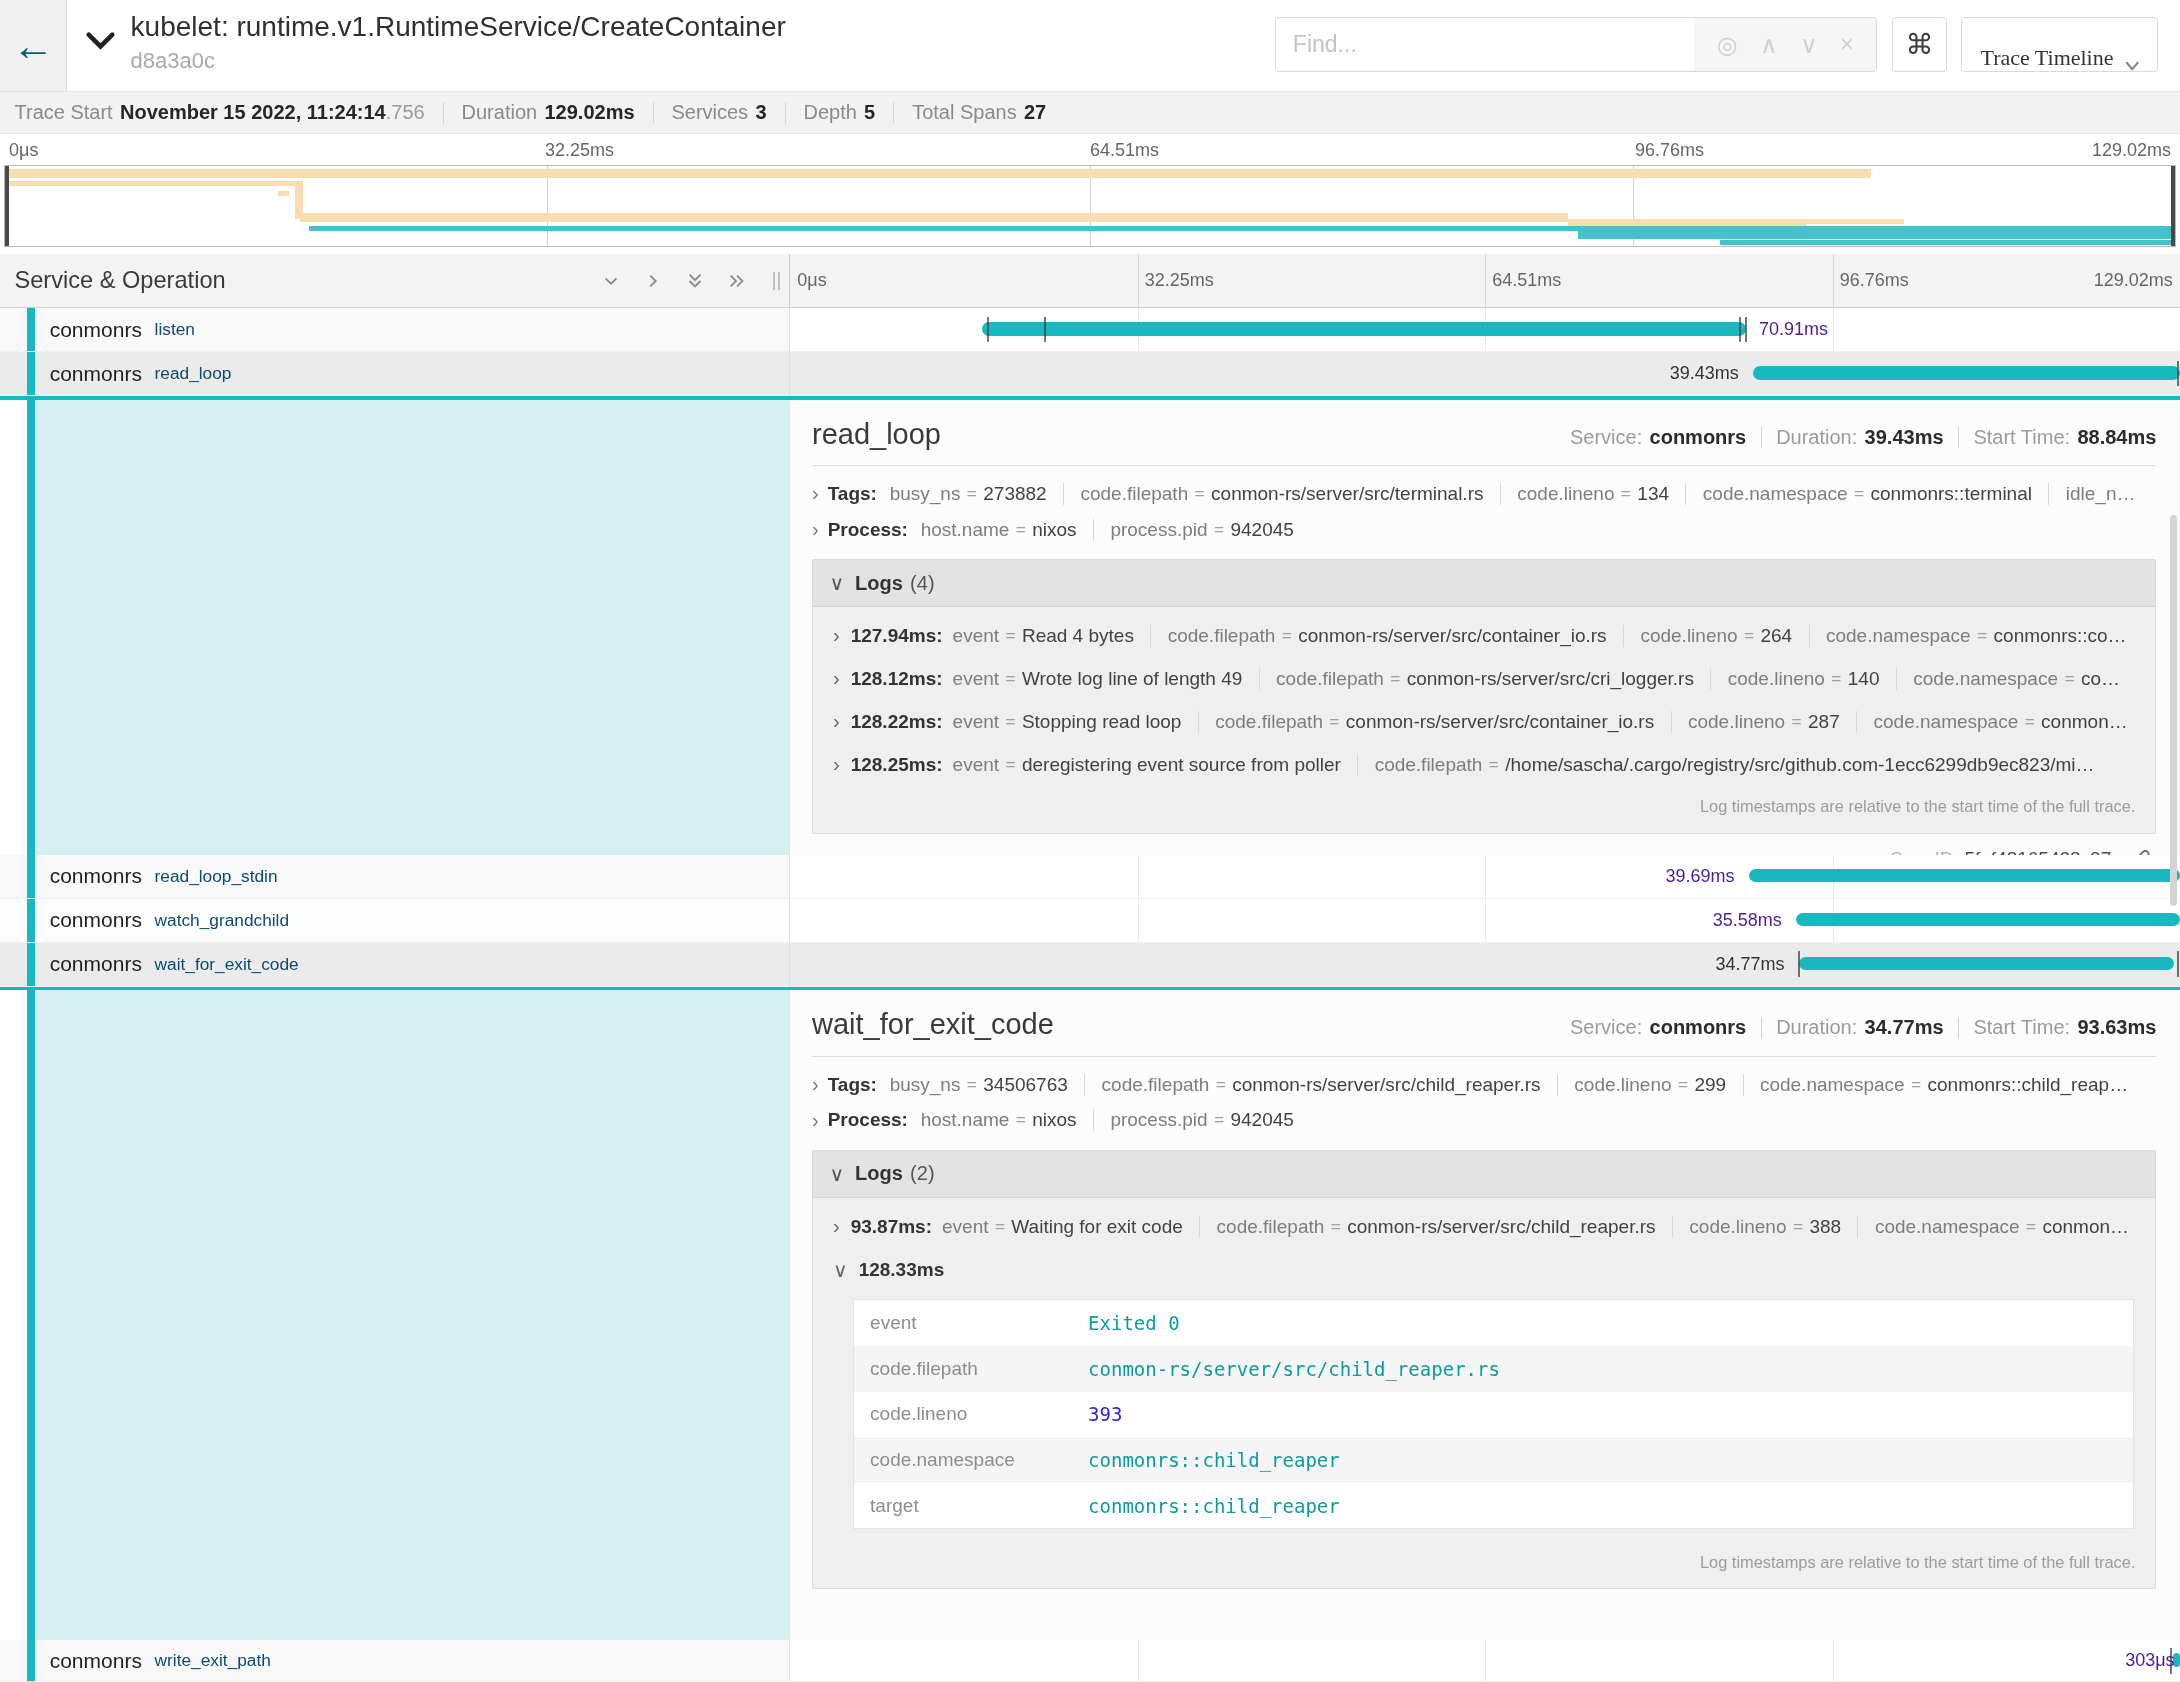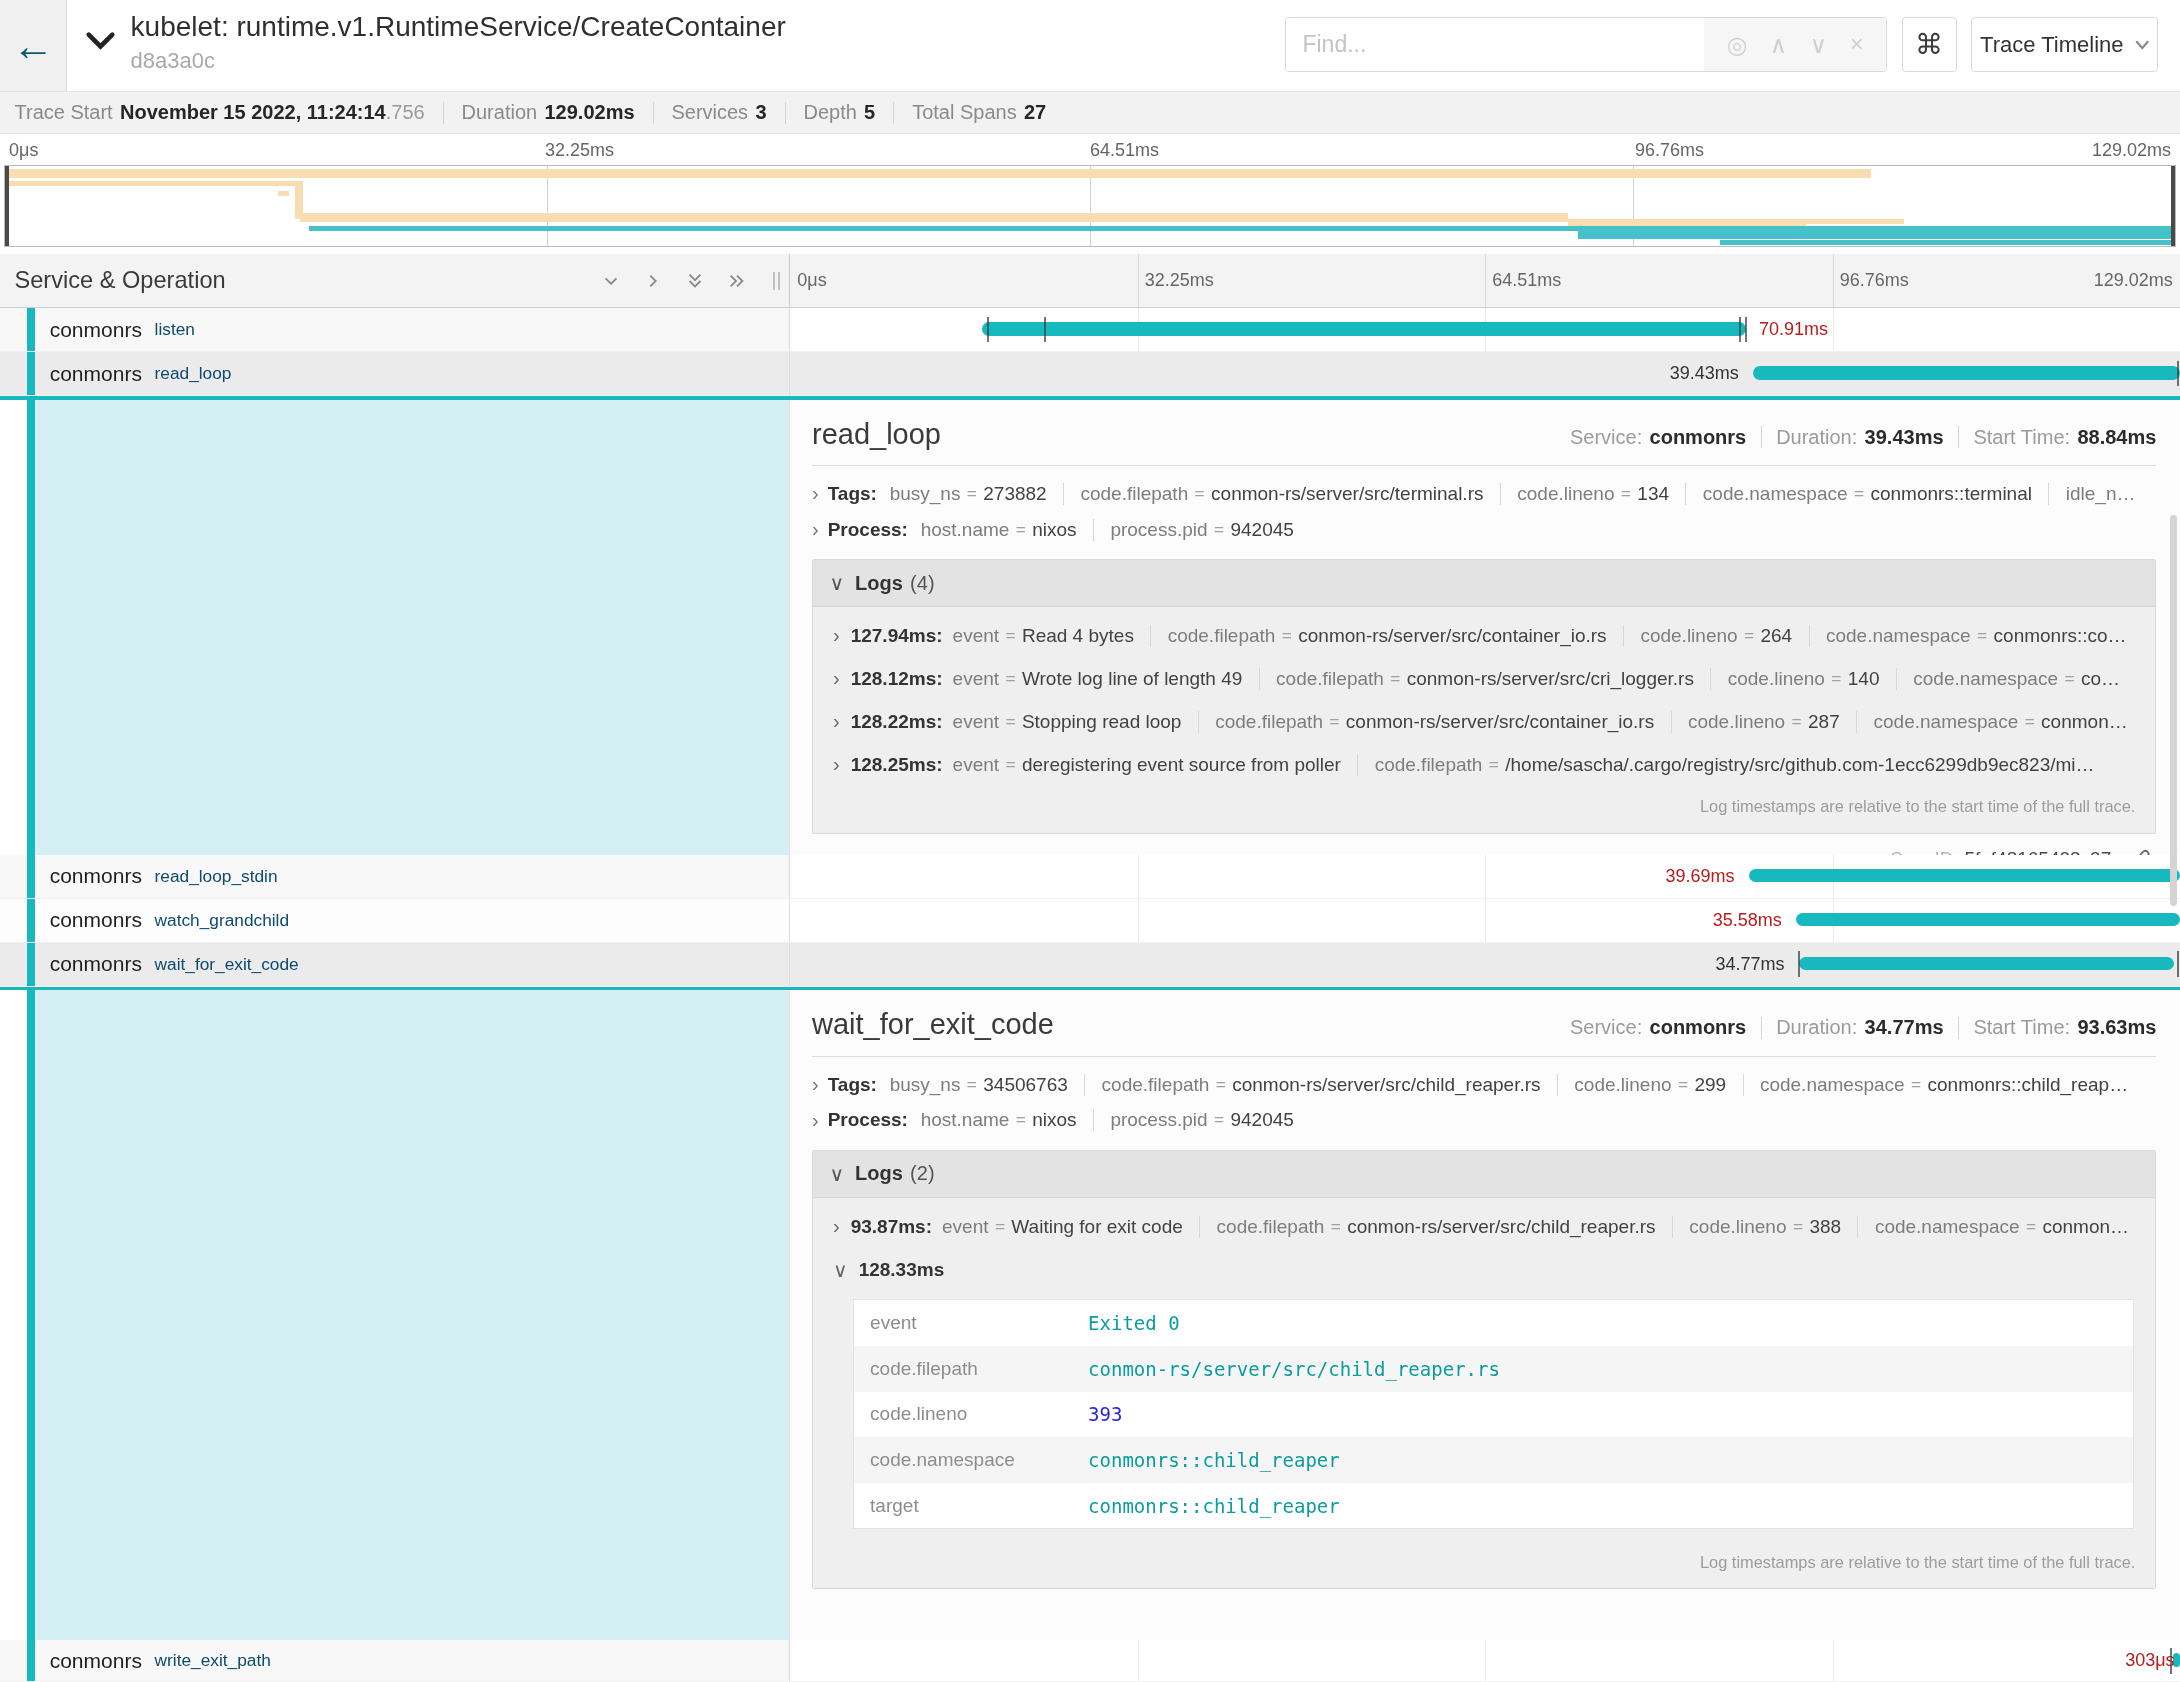--- a/index.html
+++ b/index.html
@@ -13,21 +13,21 @@
   .title-chev { margin:31px 11px 0 18px; flex:none; }
   .titles { margin-left:3.6px; min-width:0; }
   .titles h1 { margin:11px 0 0; font-size:28px; font-weight:500; color:#2f2f2f; white-space:nowrap; }
   .sub { font-size:22px; color:#a9a9a9; margin-top:4.5px; }
   .top-controls { position:absolute; right:22px; top:17.3px; display:flex; gap:14.5px; height:55px; align-items:stretch; }
   .findgroup { display:flex; border:0.9px solid #d9d9d9; border-radius:3.6px; overflow:hidden; background:#fff; }
   .findgroup input { width:418px; border:none; outline:none; padding:0 16.4px; font-size:23px; color:#444; font-family:inherit; }
   .findgroup input::placeholder { color:#c3c3c3; }
   .findicons { width:182px; background:#f6f6f6; display:flex; align-items:center; justify-content:space-evenly; font-size:23.6px; color:#cfcfcf; }
   .cmdbtn { width:55px; border:0.9px solid #d9d9d9; border-radius:3.6px; background:#fff; font-size:28px; color:#3c3c3c; display:flex; align-items:center; justify-content:center; cursor:pointer; }
-  .viewbtn { border:0.9px solid #d9d9d9; border-radius:3.6px; background:#fff; font-size:22px; color:#333; display:flex; align-items:center; gap:11px; padding:0 8px; cursor:pointer; }
+  .viewbtn { border:0.9px solid #d9d9d9; border-radius:3.6px; background:#fff; font-size:22px; color:#333; display:flex; align-items:flex-end; gap:11px; padding:0 18px; cursor:pointer;font-family:Liberation Serif, serif; }
 
   
   .summary { height:42px; background:#f2f2f2; border-bottom:0.9px solid #e0e0e0; display:flex; align-items:center; padding:0 14.5px; font-size:20px; color:#8a8a8a; white-space:nowrap; }
   .summary b { color:#262626; font-weight:bold; margin-left:7.3px; }
   .frac { color:#9a9a9a; }
   .sumdiv { width:0.9px; height:22px; background:#d4d4d4; margin:0 18px; flex:none; }
 
   
   .minimap { position:relative; height:120px; background:#fff; }
   .mtick { position:absolute; top:5.5px; font-size:18px; color:#666; }
@@ -53,21 +53,21 @@
   
   .row { display:flex; height:44px; position:relative; }
   .row .namecol { width:789px; flex:none; display:flex; align-items:center; background:#f8f8f8; border-bottom:0.9px solid #f1f1f1; cursor:pointer; }
   .accent { width:8.2px; height:100%; background:#17B8BE; margin-left:27px; margin-right:14.5px; flex:none; display:block; }
   .svc { font-size:21px; font-weight:500; color:#1f1f1f; margin-right:12.7px; white-space:nowrap; }
   .op { font-size:17.3px; color:#0c4a6e; white-space:nowrap; }
   .timecol { flex:1; position:relative; background:#fff; border-left:0.9px solid #ddd; overflow:hidden; border-bottom:0.9px solid #f1f1f1; }
   .tgrid { position:absolute; top:0; bottom:0; width:0.9px; background:#ebebeb; display:block; }
   .bar { position:absolute; top:50%; height:13.6px; margin-top:-7.3px; border-radius:7.3px; background:#17B8BE; cursor:pointer; }
   .bartick { position:absolute; top:50%; margin-top:-12.7px; height:25.5px; width:1.8px; background:#3a3a3a; opacity:.7; display:block; }
-  .durlabel { position:absolute; top:0; bottom:0; display:flex; align-items:center; font-size:18px; color:#b91c1c; white-space:nowrap; }
+  .durlabel { position:absolute; top:0; bottom:0; display:flex; align-items:center; font-size:18px; color:#4c1d95; white-space:nowrap; }
   .durlabel.rightside { padding-left:12.7px; }
   .durlabel.leftside { justify-content:flex-end; }
   .row.sel .namecol, .row.sel .timecol { background:#ebebeb; }
   .row.sel .durlabel { color:#333; font-weight:500; }
   .teal-divider { height:3.6px; background:#17B8BE; }
 
   
   .detail { display:flex; overflow:hidden; }
   .d0 { height:455px; }
   .d1 { height:650px; }

